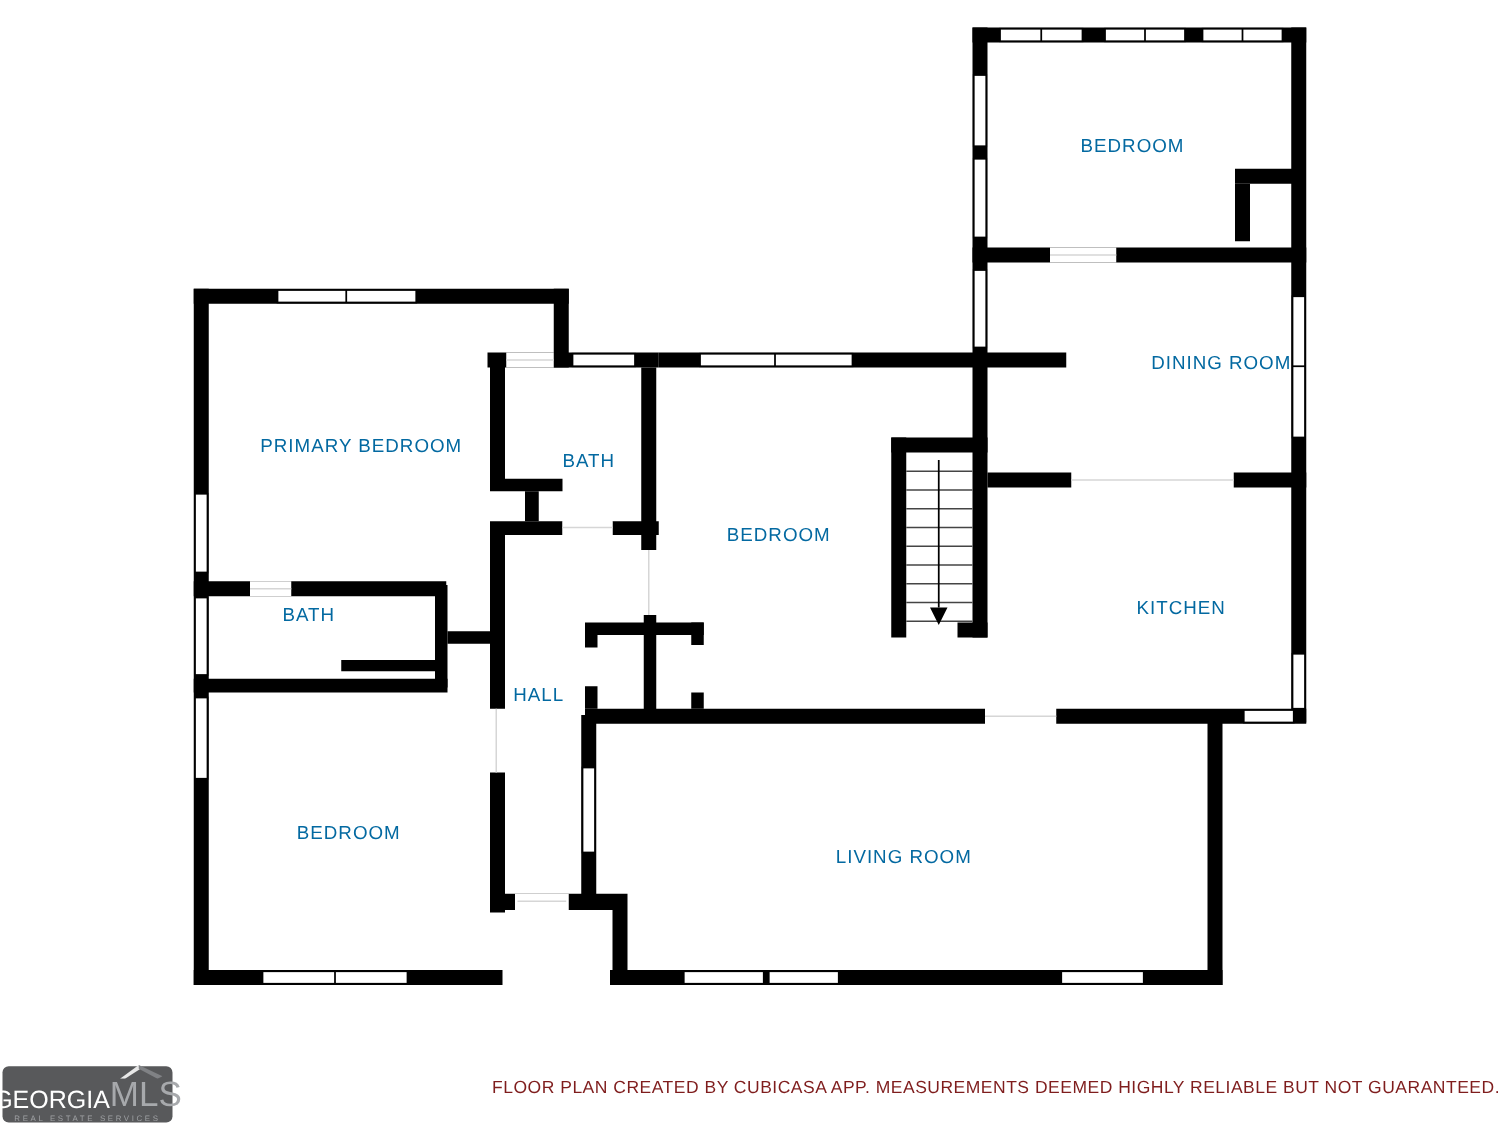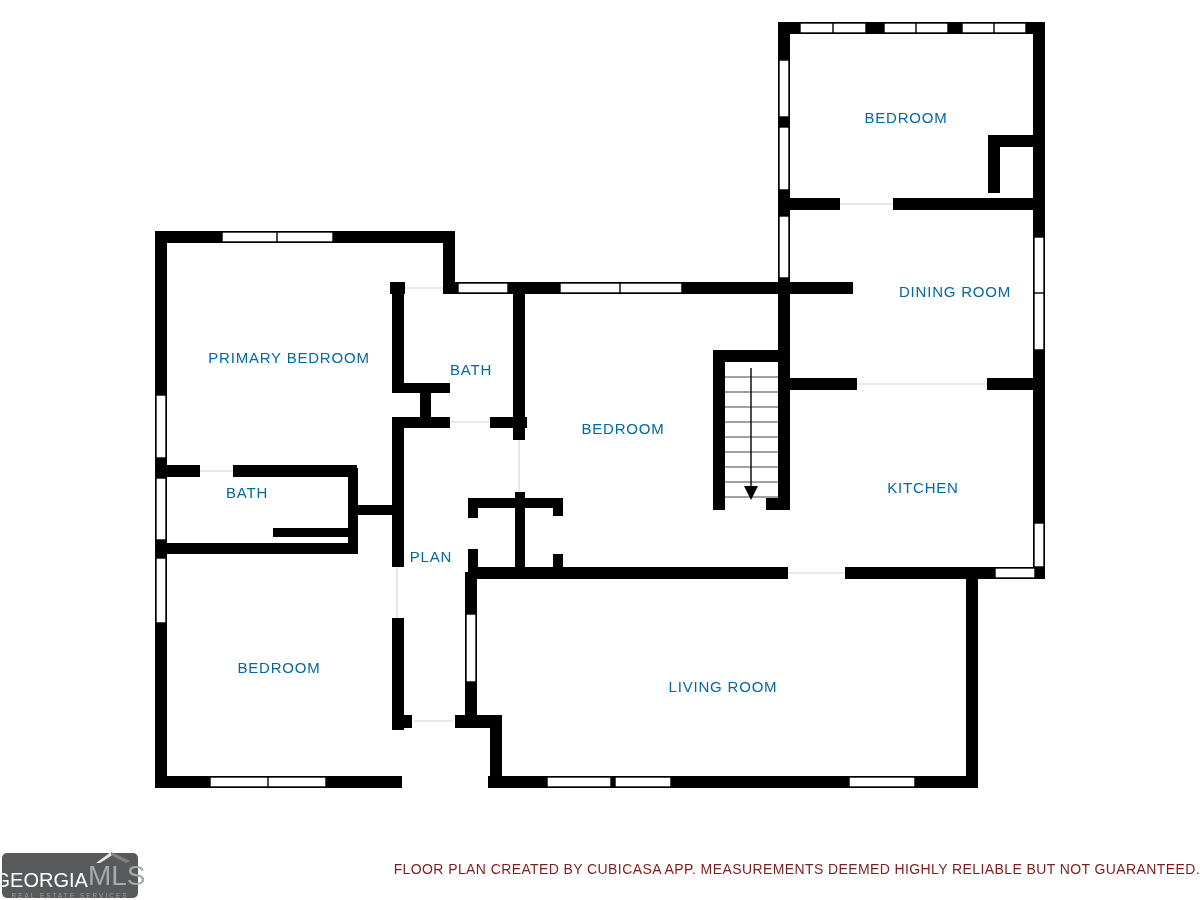--- a/index.html
+++ b/index.html
@@ -193,27 +193,27 @@
         <line x1="725" y1="497" x2="778" y2="497"></line>
       </g>
       <g>
         <line x1="751" y1="368" x2="751" y2="486" stroke="#000000" stroke-width="1.4"></line>
         <polygon points="744,486 758,486 751,500" fill="#000000"></polygon>
       </g>
     </g>
   </svg>
 
   <div class="room-label" style="left:906px;top:117px">BEDROOM</div>
-  <div class="room-label" style="left:955px;top:291px">DINING ROOM</div>
-  <div class="room-label" style="left:923px;top:487px">KITCHEN</div>
+  <div class="room-label" style="left:977px;top:291px">DINING ROOM</div>
+  <div class="room-label" style="left:945px;top:487px">KITCHEN</div>
   <div class="room-label" style="left:623px;top:428px">BEDROOM</div>
   <div class="room-label" style="left:471px;top:369px">BATH</div>
   <div class="room-label" style="left:289px;top:357px">PRIMARY BEDROOM</div>
   <div class="room-label" style="left:247px;top:492px">BATH</div>
-  <div class="room-label" style="left:431px;top:556px">PLAN</div>
+  <div class="room-label" style="left:431px;top:556px">HALL</div>
   <div class="room-label" style="left:279px;top:667px">BEDROOM</div>
   <div class="room-label" style="left:723px;top:686px">LIVING ROOM</div>
 
   <div id="footer-disclaimer">FLOOR PLAN CREATED BY CUBICASA APP. MEASUREMENTS DEEMED HIGHLY RELIABLE BUT NOT GUARANTEED.</div>
 
   <div id="mls-logo" style="background: rgb(88, 89, 91);">
     <div class="row">
       <span class="brand" style="color: rgb(255, 255, 255);">GEORGIA</span>
       <span class="suffix" style="color: rgb(167, 169, 172);">
         <svg class="roof" width="34" height="11" viewBox="0 0 34 11">

